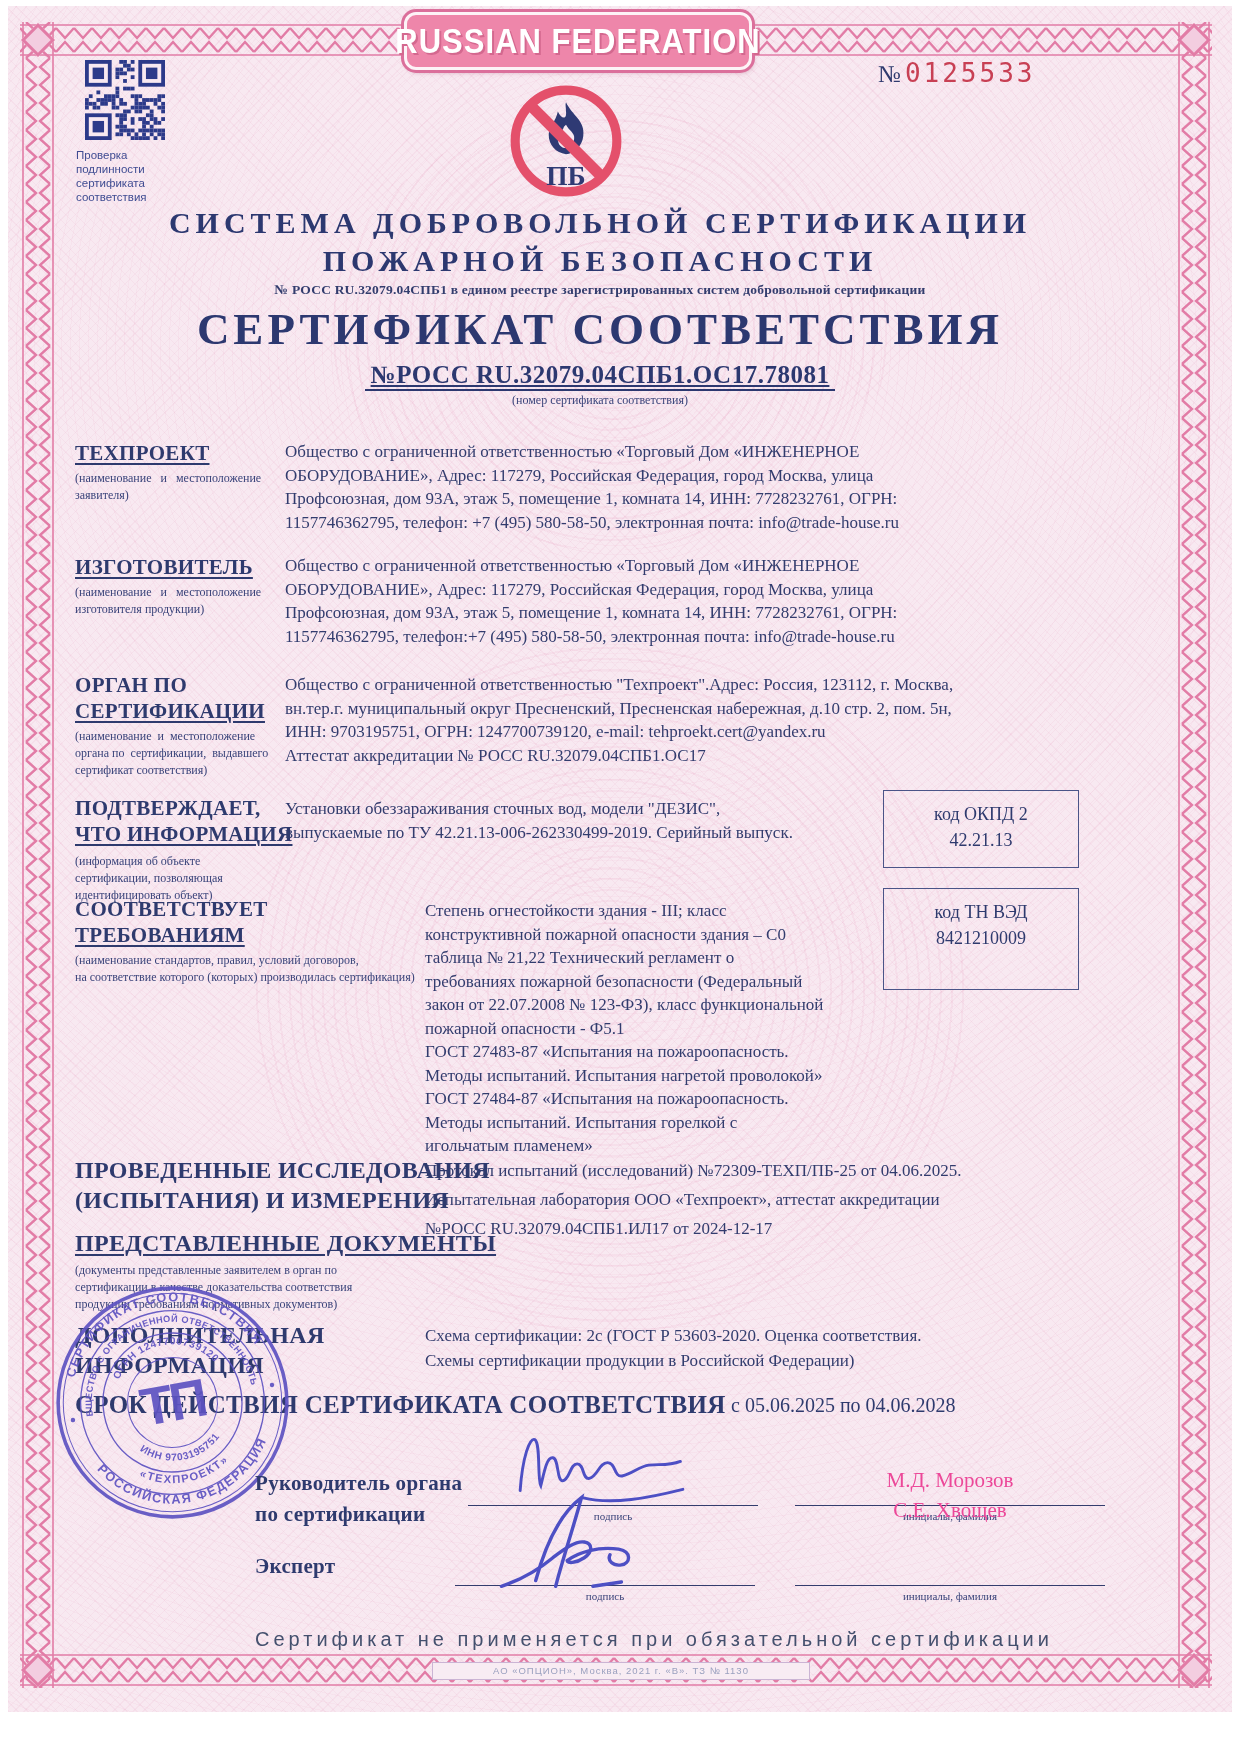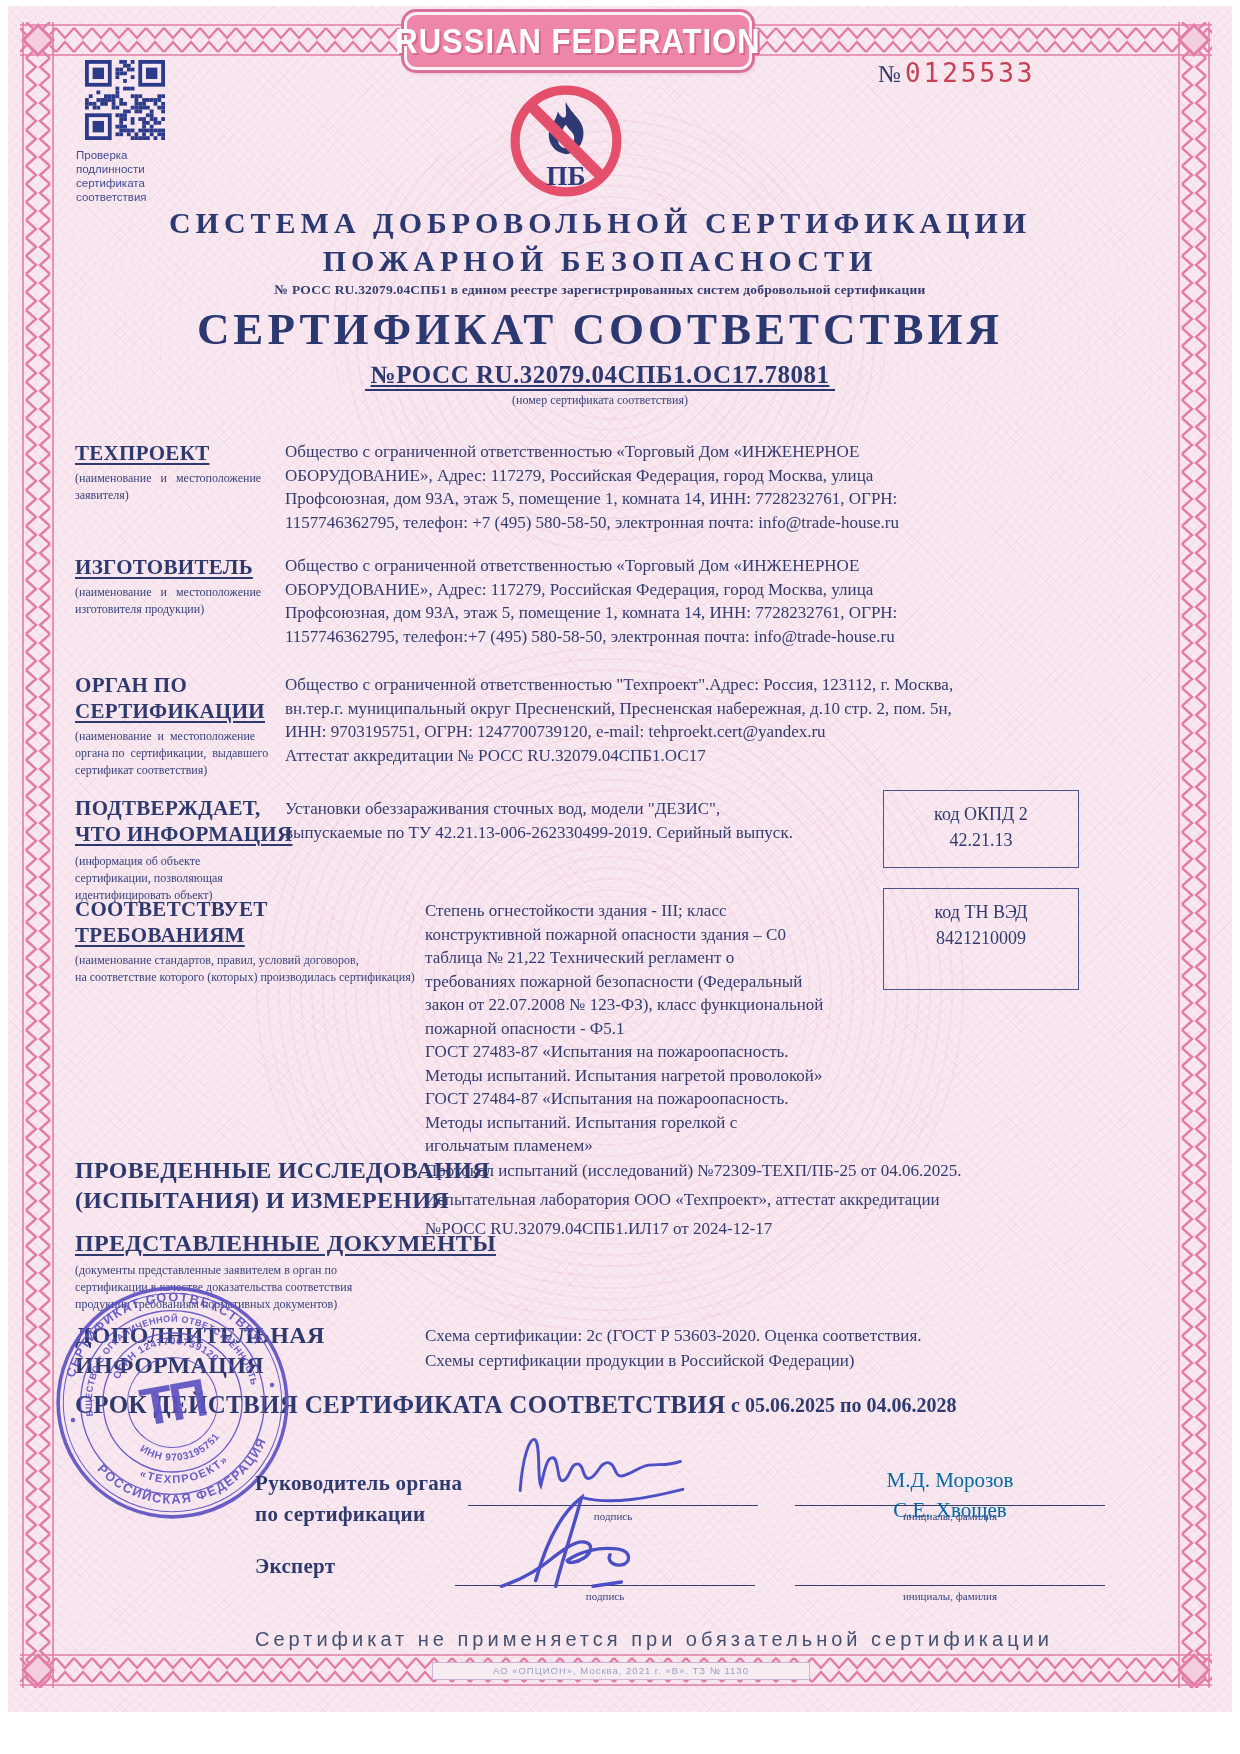--- a/index.html
+++ b/index.html
@@ -39,26 +39,26 @@
   .cert-num span { border-bottom:2px solid #2c3870; padding:0 6px 1px; }
   .small-cap { font-size:12px; color:#39437a; }
   .lbl { position:absolute; z-index:2; font-weight:bold; font-size:21px; color:#2e3a6e;
     letter-spacing:.3px; white-space:pre; line-height:26px; }
   .lbl-lg { font-size:24px; line-height:30px; }
   .u { text-decoration:underline; text-underline-offset:3px; text-decoration-thickness:1.5px; }
   .note { position:absolute; z-index:2; font-size:12px; color:#39437a; line-height:17px; white-space:pre; }
   .body-text { position:absolute; z-index:2; font-size:17px; color:#323c6e; line-height:23.5px; white-space:pre; }
   .code-box { position:absolute; z-index:2; left:883px; width:196px; border:1.5px solid #4a5488;
     text-align:center; color:#2e3a6e; font-size:18px; padding:10px 4px; line-height:26px; }
-  .validity-value { position:absolute; z-index:2; font-weight:bold; font-size:20px; color:#2e3a6e; white-space:nowrap;padding-left:21px; }
+  .validity-value { position:absolute; z-index:2; font-weight:normal; font-size:20px; color:#2e3a6e; white-space:nowrap;padding-left:21px; }
   .stamp { position:absolute; z-index:2; left:50px; top:1280px; width:245px; height:245px;
     transform:rotate(-10deg); opacity:.92; }
   .sig-line { position:absolute; z-index:2; height:0; border-top:1.5px solid #333d6e; }
   .sig-caption { position:absolute; z-index:2; font-size:11px; color:#39437a; text-align:center; }
-  .sig-name { position:absolute; z-index:2; font-size:21px; color:#0369a1; text-align:center; }
+  .sig-name { position:absolute; z-index:2; font-size:21px; color:#ec4899; text-align:center; }
   .sig-ink { position:absolute; z-index:3; }
   .disclaimer { position:absolute; z-index:2; left:255px; top:1628px;
     font-family:"Liberation Sans", sans-serif; font-size:20px; letter-spacing:4px;
     color:#44506e; white-space:nowrap; }
   .print-box { position:absolute; z-index:3; left:432px; top:1662px; width:378px; height:18px;
     background:#f8ecf3; border:1px solid #cbb4d4; color:#9aa0bf;
     font:9.5px "Liberation Sans", sans-serif; letter-spacing:1px; text-align:center; line-height:16px;
     white-space:nowrap; overflow:hidden; }
 </style>
 </head>

